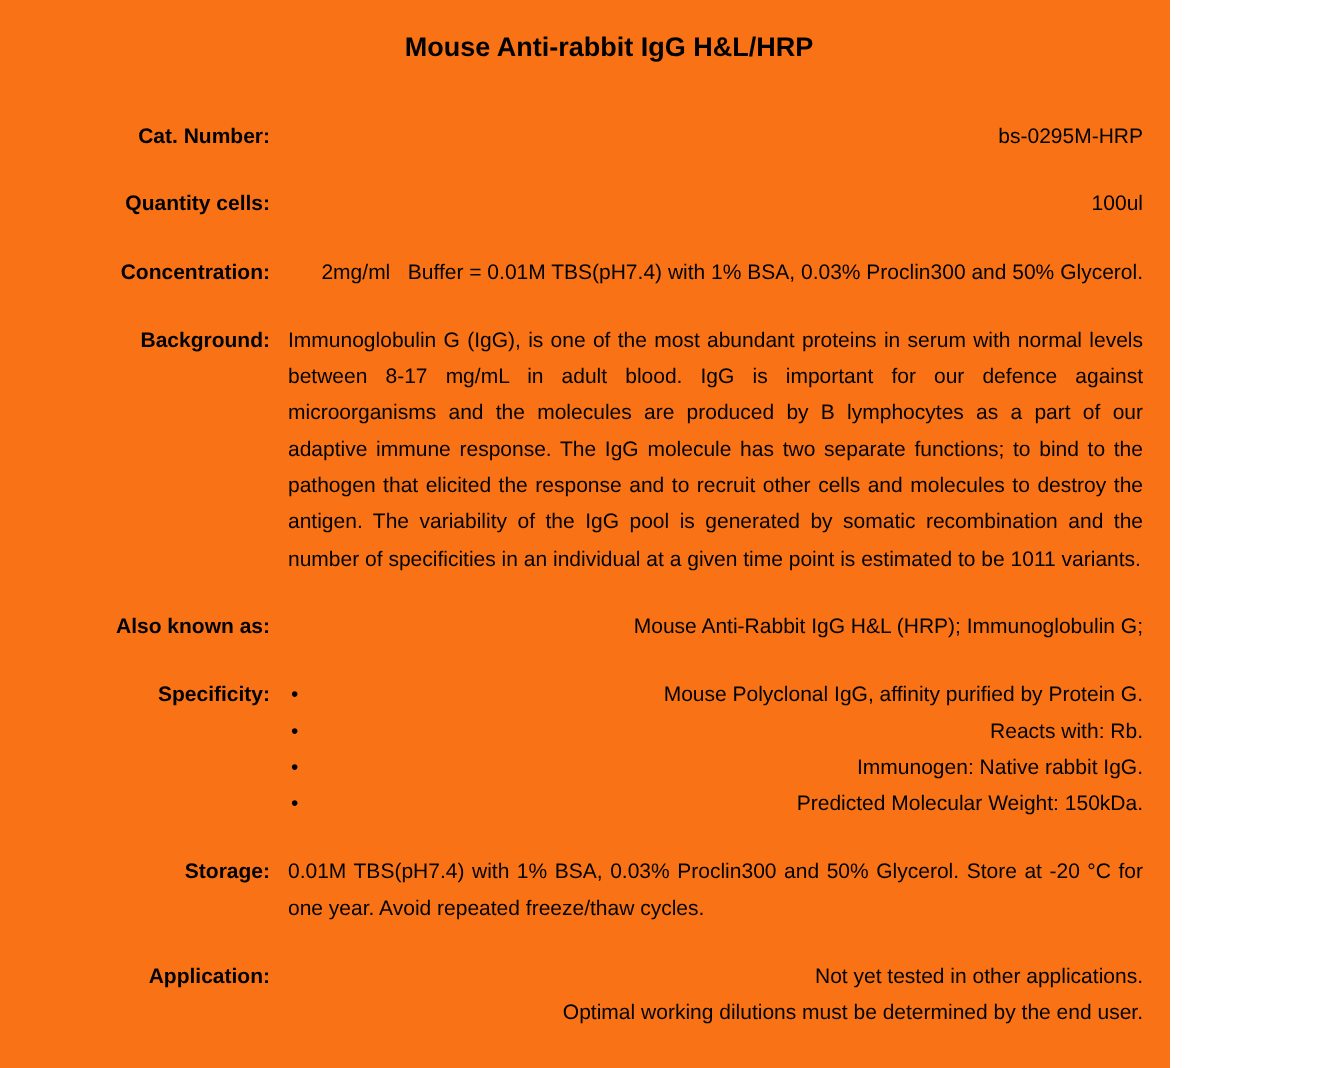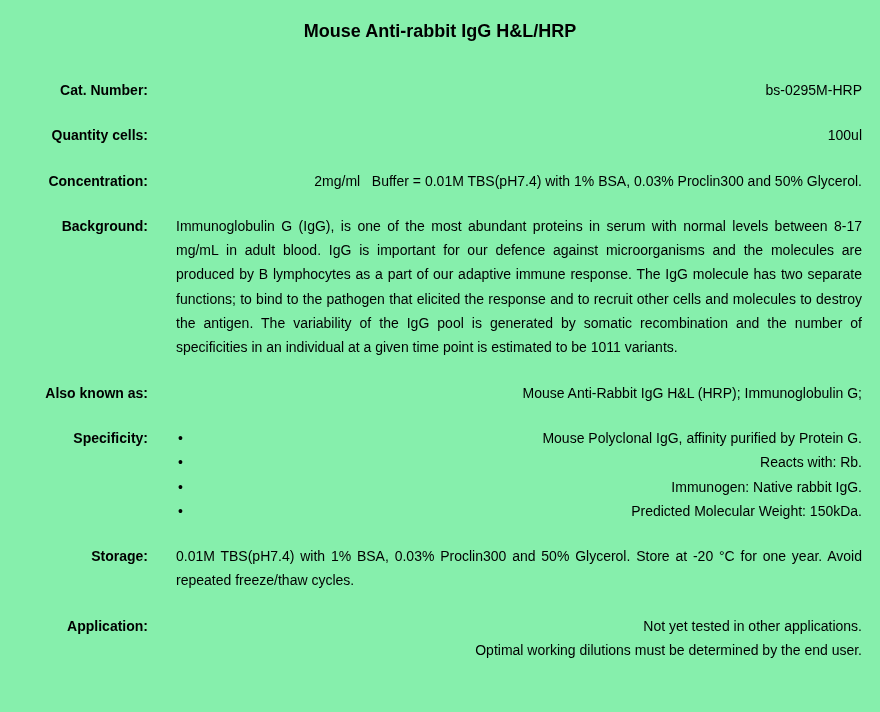--- a/index.html
+++ b/index.html
@@ -1,46 +1,47 @@
 <!DOCTYPE html>
 <html><head>
 <meta charset="utf-8">
 <style>
   html, body {
     margin: 0;
     padding: 0;
     background: #ffffff;
   }
   .page {
-    width: 880px;
+    width: 780px;
     height: 712px;
     box-sizing: border-box;
-    background: #86efac;
+    background: #f97316;
     color: #000000;
     font-family: "Liberation Sans", "DejaVu Sans", sans-serif;
     font-size: 14px;
     line-height: 24.3px;
     overflow: hidden;
+    padding-left: 32px;
   }
   .doc-title {
     margin: 0;
     padding-top: 21px;
     text-align: center;
     font-size: 18px;
     line-height: 20px;
     font-weight: bold;
     color: #000000;
   }
   .rows {
     margin-top: 37px;
   }
   .row {
     display: grid;
     grid-template-columns: 128px 1fr;
-    column-gap: 28px;
+    column-gap: 12px;
     padding: 0 18px 0 20px;
     margin-bottom: 21px;
   }
   .label {
     font-weight: bold;
     text-align: right;
     white-space: nowrap;
   }
   .value {
     text-align: right;

